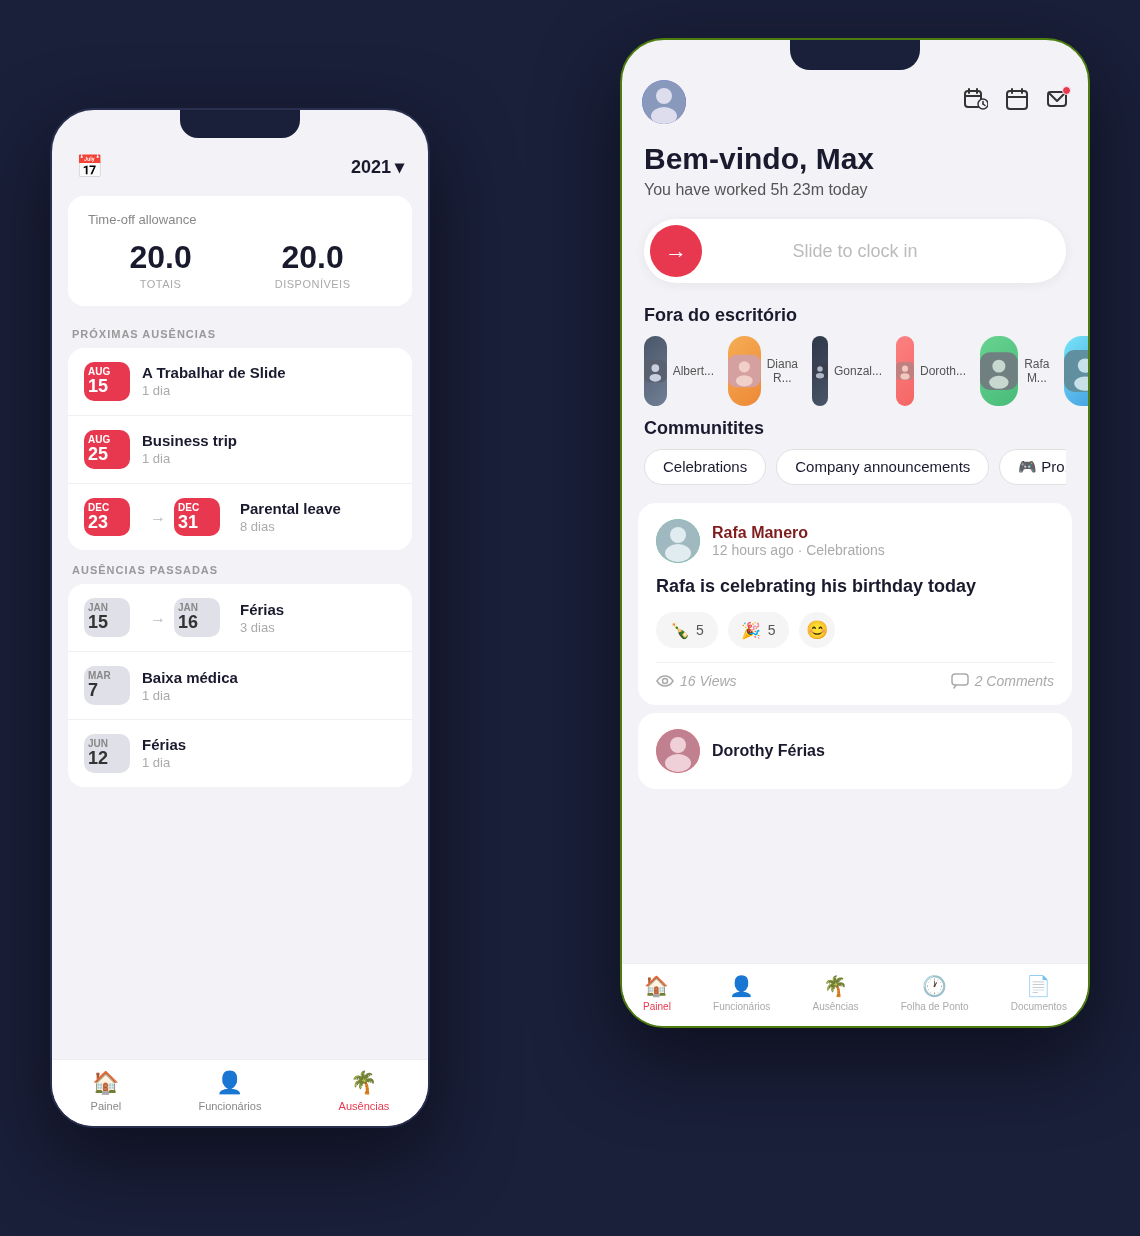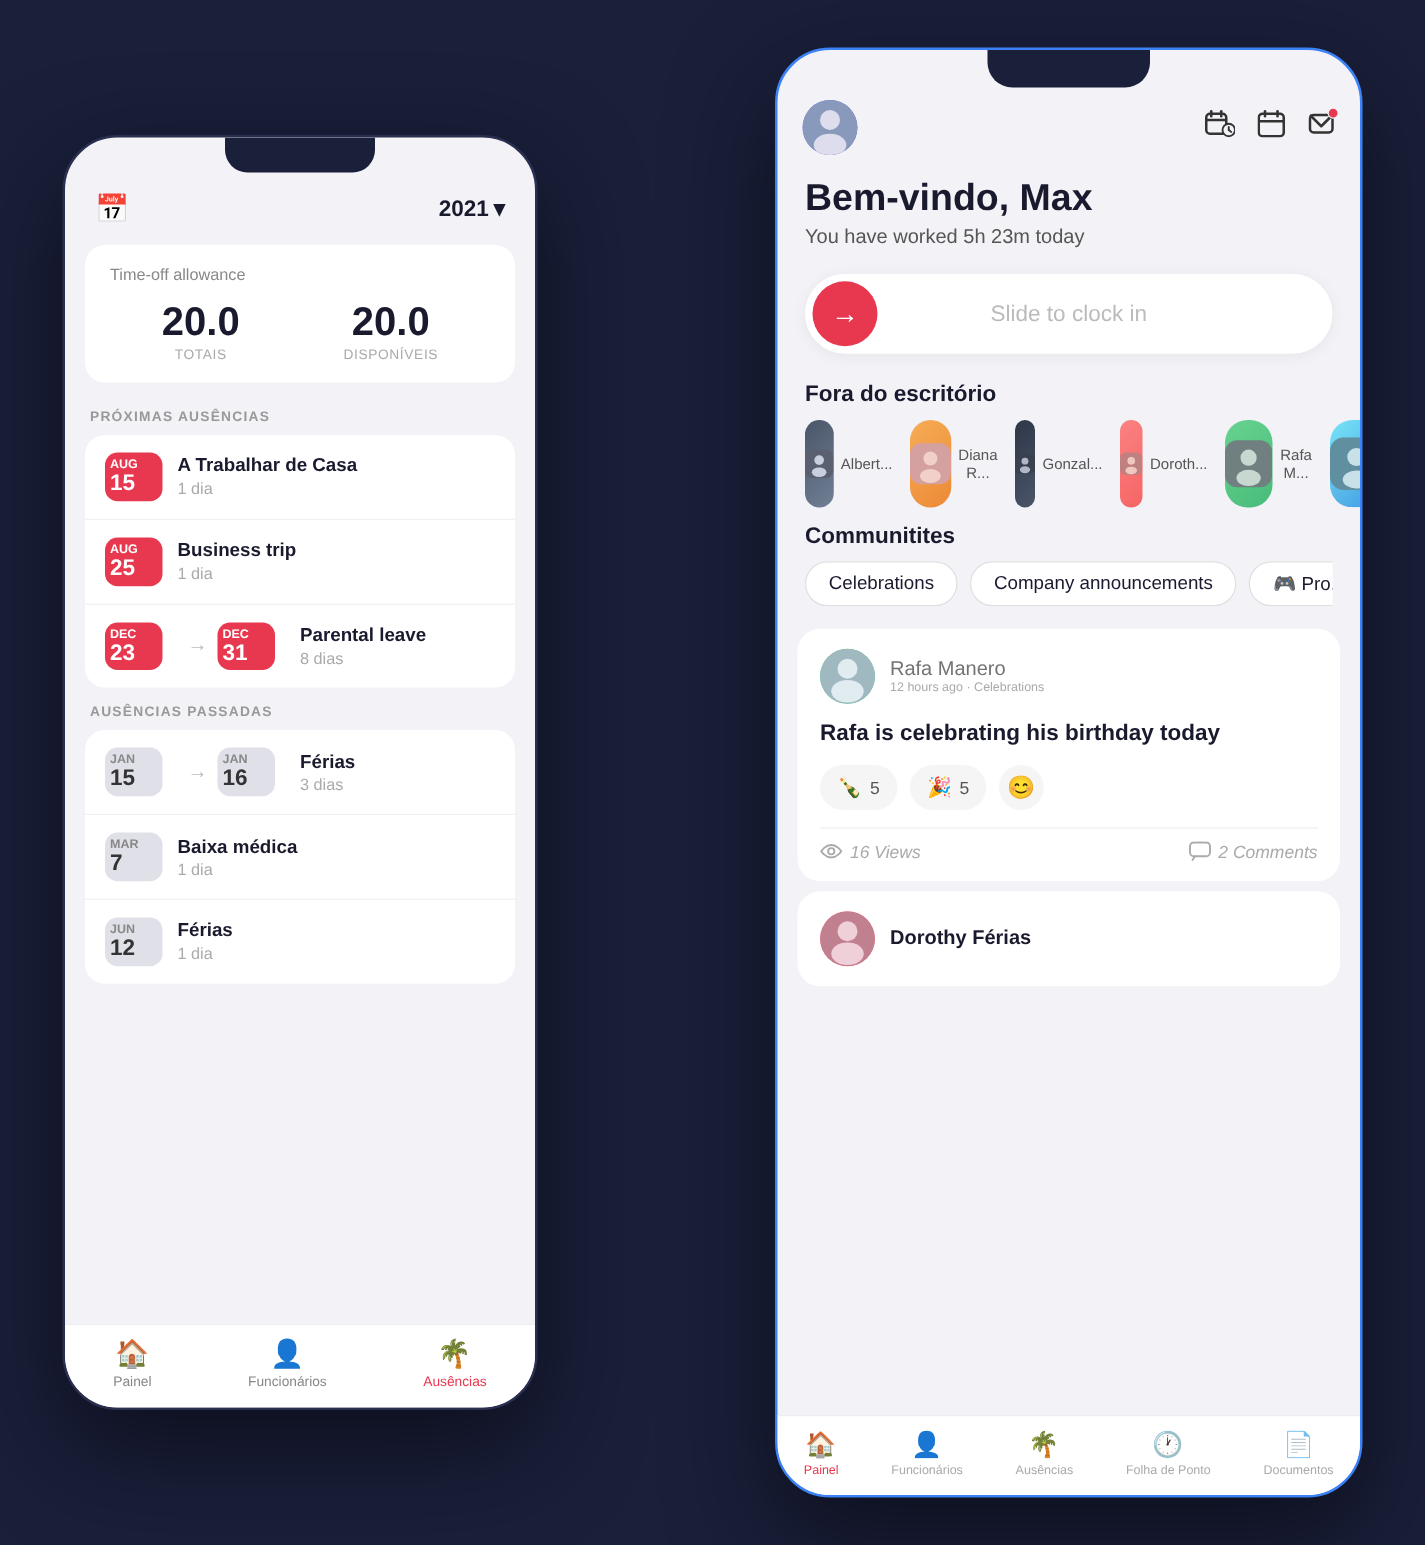--- a/index.html
+++ b/index.html
@@ -47,26 +47,26 @@
       width: 120px;
       height: 28px;
       background: #1a1f3a;
       border-radius: 0 0 18px 18px;
       margin: 0 auto;
     }
 
     
     .phone-front {
       width: 470px;
-      height: 1160px;
+      height: 990px;
       background: #f2f2f7;
       right: 30px;
       top: 10px;
       z-index: 2;
-      border: 2px solid #3b82f6;
+      border: 2px solid #4d7c0f;
     }
 
     .phone-front .notch {
       width: 130px;
       height: 30px;
       background: #1a1f3a;
       border-radius: 0 0 20px 20px;
       margin: 0 auto;
     }
 
@@ -437,26 +437,26 @@
       overflow: hidden;
       display: flex;
       align-items: center;
       justify-content: center;
       font-size: 18px;
       flex-shrink: 0;
     }
 
     .post-meta .author {
       font-size: 16px;
-      font-weight: 400;
-      color: #737373;
+      font-weight: 700;
+      color: #7f1d1d;
     }
 
     .post-meta .time-community {
-      font-size: 10px;
+      font-size: 14px;
       color: #aaa;
     }
 
     .post-body {
       font-size: 18px;
       font-weight: 600;
       color: #1a1a2e;
       line-height: 1.3;
       margin-bottom: 14px;
     }
@@ -602,21 +602,21 @@
     <div class="section-title">PRÓXIMAS AUSÊNCIAS</div>
 
     <div class="absence-list">
 
       <div class="absence-item">
         <div class="date-badge red">
           <div class="month">AUG</div>
           <div class="day">15</div>
         </div>
         <div class="absence-info">
-          <div class="name">A Trabalhar de Casa</div>
+          <div class="name">A Trabalhar de Slide</div>
           <div class="duration">1 dia</div>
         </div>
       </div>
 
       <div class="absence-item">
         <div class="date-badge red">
           <div class="month">AUG</div>
           <div class="day">25</div>
         </div>
         <div class="absence-info">

